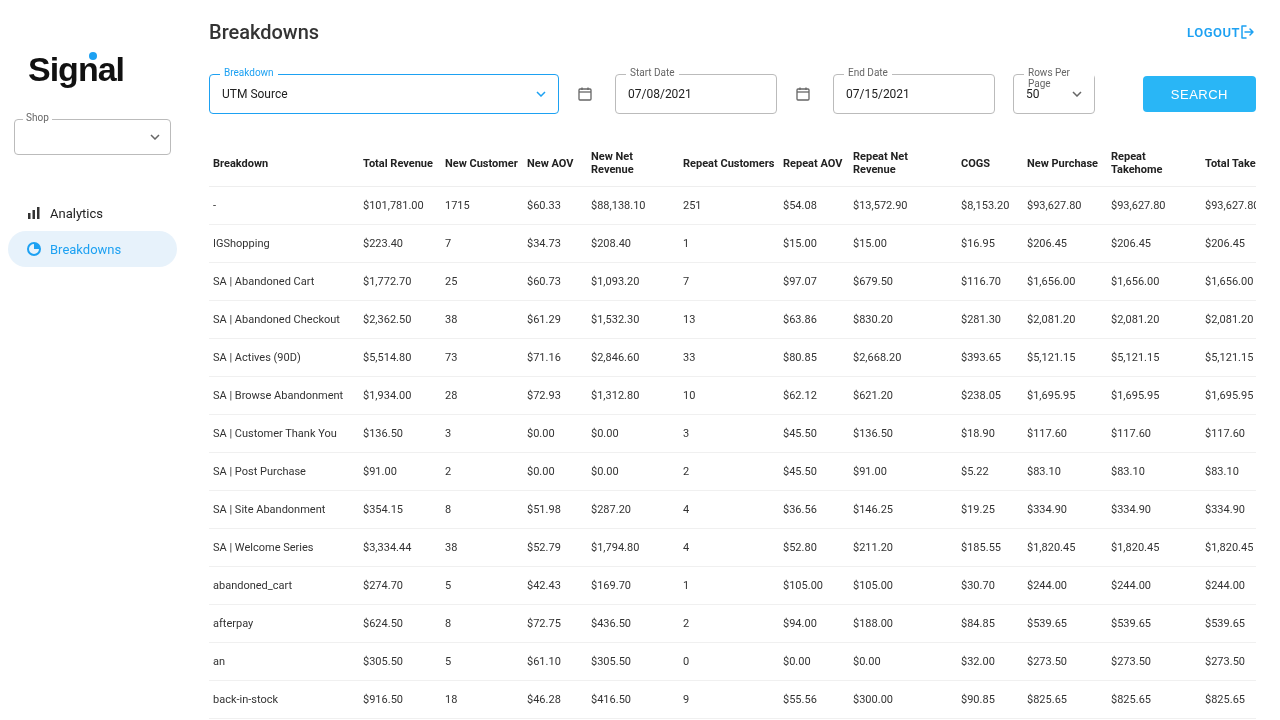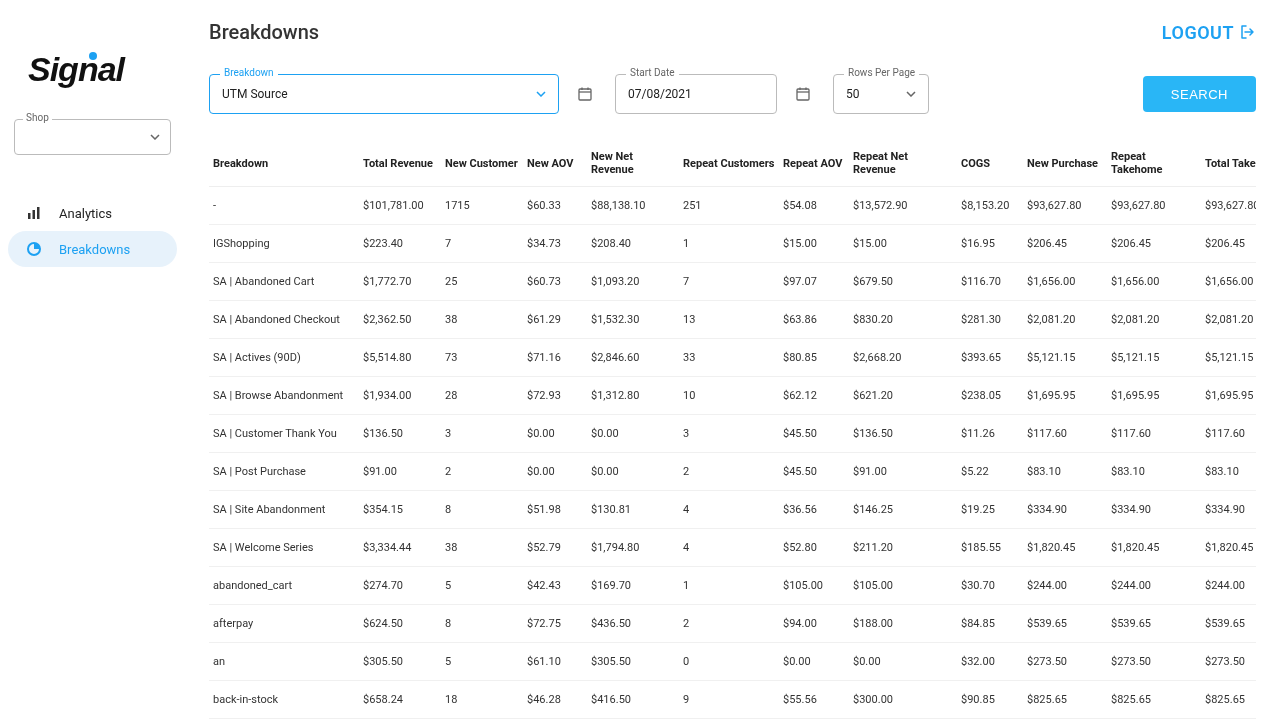--- a/index.html
+++ b/index.html
@@ -1,41 +1,41 @@
 <!DOCTYPE html>
 <html><head>
 <meta charset="utf-8">
 <style>
   * { box-sizing: border-box; margin: 0; padding: 0; }
   body { font-family: -apple-system, BlinkMacSystemFont, "Segoe UI", Roboto, Arial, sans-serif; background: #fff; color: #222; font-size: 12px; width: 1280px; height: 720px; overflow: hidden; }
   .app { display: flex; width: 100%; height: 100%; }
   .sidebar { width: 185px; padding: 20px 8px 0 8px; display: flex; flex-direction: column; }
-  .logo { font-size: 34px; font-weight: 800; letter-spacing: -1px; color: #111; margin: 30px 0 20px 20px; position: relative; font-family: Arial Black, Arial, sans-serif; font-style: italic; }
+  .logo { font-size: 34px; font-weight: 800; letter-spacing: -1px; color: #111; margin: 30px 0 20px 20px; position: relative; font-family: Arial Black, Arial, sans-serif; }
   .logo::after { content: ""; position: absolute; width: 8px; height: 8px; background: #1DA1F2; border-radius: 50%; top: 2px; left: 61px; }
   .shop-wrap { position: relative; border: 1px solid #bbb; border-radius: 4px; height: 36px; display: flex; align-items: center; padding: 12px 10px; margin: 10px 6px 20px 6px; }
   .shop-label { position: absolute; top: -8px; left: 8px; font-size: 10px; background: #fff; padding: 0 3px; color: #666; }
   .shop-caret { margin-left: auto; }
   .nav { margin-top: 20px; }
-  .nav-item { display: flex; align-items: center; gap: 17px; padding: 10px 18px; border-radius: 20px; color: #222; cursor: pointer; font-size: 13px; }
+  .nav-item { display: flex; align-items: center; gap: 8px; padding: 10px 18px; border-radius: 20px; color: #222; cursor: pointer; font-size: 13px; }
   .nav-item.active { background: #E7F2FB; color: #1DA1F2; }
   .nav-item .icon { width: 16px; height: 16px; display: inline-flex; align-items: center; justify-content: center; }
 
   .main { flex: 1; padding: 20px 24px 0 24px; overflow: hidden; display: flex; flex-direction: column; }
   .topbar { display: flex; justify-content: space-between; align-items: center; margin-bottom: 30px; }
   .page-title { font-size: 20px; font-weight: 500; color: #333; }
-  .logout { color: #1DA1F2; font-size: 18px; font-weight: 600; letter-spacing: 0.5px; display: flex; align-items: center; gap: 6px; cursor: pointer; text-align: right; }
+  .logout { color: #1DA1F2; font-size: 13px; font-weight: 600; letter-spacing: 0.5px; display: flex; align-items: center; cursor: pointer; text-align: right; }
 
   .controls { display: flex; align-items: center; gap: 18px; margin-bottom: 26px; }
   .field { position: relative; border: 1px solid #bbb; border-radius: 4px; height: 40px; display: flex; align-items: center; padding: 0 12px; background: #fff; }
   .field-label { position: absolute; top: -8px; left: 10px; font-size: 10px; background: #fff; padding: 0 4px; color: #666; }
   .breakdown-field { width: 350px; border-color: #1DA1F2; }
   .breakdown-field .field-label { color: #1DA1F2; }
   .breakdown-field .caret { margin-left: auto; color: #1DA1F2; }
   .date-field { width: 162px; }
-  .rows-field { width: 96px; }
+  .rows-field { width: 82px; }
   .rows-field .caret { margin-left: auto; color: #666; }
   .cal-icon { width: 16px; height: 16px; color: #666; margin-right: 4px; }
   .search-btn { margin-left: auto; background: #29B6F6; color: #fff; border: none; height: 36px; padding: 0 28px; border-radius: 4px; font-size: 13px; font-weight: 500; letter-spacing: 0.5px; cursor: pointer; }
 
   .table-wrap { flex: 1; overflow-y: auto; }
   table { width: 100%; border-collapse: collapse; table-layout: fixed; }
   th { text-align: left; font-size: 11px; font-weight: 700; color: #222; padding: 10px 4px; border-bottom: 1px solid #eee; }
   td { font-size: 11px; padding: 12px 4px; border-bottom: 1px solid #f0f0f0; color: #333; white-space: nowrap; overflow: hidden; text-overflow: ellipsis; }
   .caret svg, .cal-icon svg, .icon svg, .logout svg { display: block; }
 </style>
@@ -115,20 +115,24 @@
       </div>
 
       <span class="cal-icon">
         <svg width="16" height="16" viewBox="0 0 16 16">
             <rect x="2" y="3" width="12" height="11" rx="1" fill="none" stroke="#666" stroke-width="1.3"></rect>
             <line x1="2" y1="6" x2="14" y2="6" stroke="#666" stroke-width="1.3"></line>
             <line x1="5" y1="1.5" x2="5" y2="4" stroke="#666" stroke-width="1.3"></line>
             <line x1="11" y1="1.5" x2="11" y2="4" stroke="#666" stroke-width="1.3"></line>
           </svg>
       </span>
+      <div class="field date-field">
+        <span class="field-label">End Date</span>
+        <span>07/15/2021</span>
+      </div>
 
       <div class="field rows-field">
         <span class="field-label">Rows Per Page</span>
         <span>50</span>
         <span class="caret">
           <svg width="10" height="6" viewBox="0 0 10 6">
               <path d="M1 1l4 4 4-4" stroke="#666" stroke-width="1.5" fill="none"></path>
             </svg>
         </span>
       </div>
@@ -255,21 +259,21 @@
             </tr>
             <tr>
               <td>SA | Customer Thank You</td>
               <td>$136.50</td>
               <td>3</td>
               <td>$0.00</td>
               <td>$0.00</td>
               <td>3</td>
               <td>$45.50</td>
               <td>$136.50</td>
-              <td>$11.26</td>
+              <td>$18.90</td>
               <td>$117.60</td>
               <td>$117.60</td>
               <td>$117.60</td>
             </tr>
             <tr>
               <td>SA | Post Purchase</td>
               <td>$91.00</td>
               <td>2</td>
               <td>$0.00</td>
               <td>$0.00</td>
@@ -279,21 +283,21 @@
               <td>$5.22</td>
               <td>$83.10</td>
               <td>$83.10</td>
               <td>$83.10</td>
             </tr>
             <tr>
               <td>SA | Site Abandonment</td>
               <td>$354.15</td>
               <td>8</td>
               <td>$51.98</td>
-              <td>$130.81</td>
+              <td>$287.20</td>
               <td>4</td>
               <td>$36.56</td>
               <td>$146.25</td>
               <td>$19.25</td>
               <td>$334.90</td>
               <td>$334.90</td>
               <td>$334.90</td>
             </tr>
             <tr>
               <td>SA | Welcome Series</td>
@@ -346,21 +350,21 @@
               <td>0</td>
               <td>$0.00</td>
               <td>$0.00</td>
               <td>$32.00</td>
               <td>$273.50</td>
               <td>$273.50</td>
               <td>$273.50</td>
             </tr>
             <tr>
               <td>back-in-stock</td>
-              <td>$658.24</td>
+              <td>$916.50</td>
               <td>18</td>
               <td>$46.28</td>
               <td>$416.50</td>
               <td>9</td>
               <td>$55.56</td>
               <td>$300.00</td>
               <td>$90.85</td>
               <td>$825.65</td>
               <td>$825.65</td>
               <td>$825.65</td>

